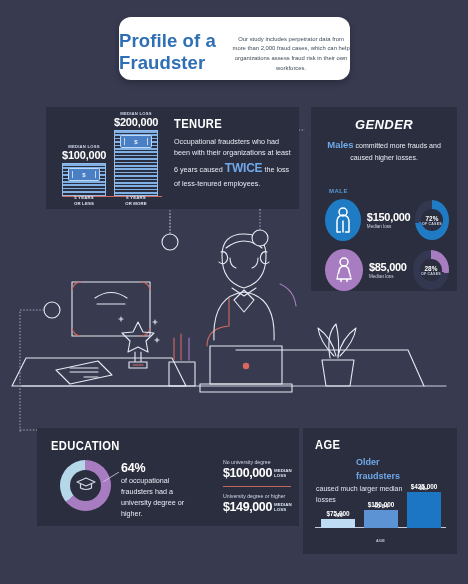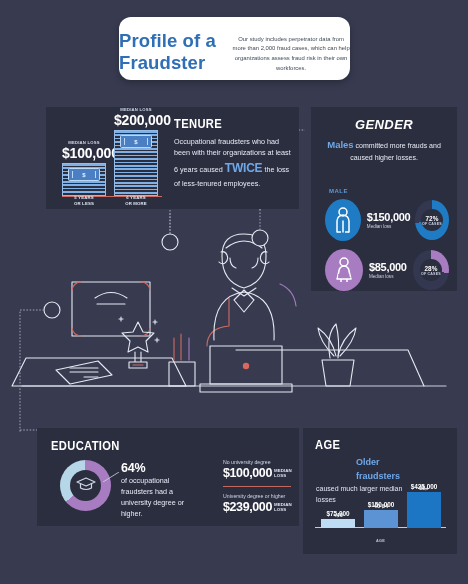--- a/index.html
+++ b/index.html
@@ -37,21 +37,21 @@
     font-size: 13px; letter-spacing: .4px;
     font-family: "Liberation Sans Narrow", "Liberation Sans", sans-serif;
     transform: scaleX(.86); transform-origin: left center;
   }
 
   
   #tenure-panel { left: 46px; top: 107px; width: 253px; height: 102px; }
   .tenure-chart { position: absolute; left: 12px; top: 8px; width: 106px; height: 92px; }
   .bar-group { position: absolute; bottom: 11px; text-align: center; }
   .bar-cap { font-size: 4.2px; color: #cfd8ea; letter-spacing: .2px; font-weight: bold; }
-  .bar-amt { font-size: 14px; color: #ffffff; font-weight: bold; margin-bottom: 2px; letter-spacing: -.2px; }
+  .bar-amt { font-size: 11px; color: #ffffff; font-weight: bold; margin-bottom: 2px; letter-spacing: -.2px; }
   .money-stack {
     border: 1px solid #93bce8;
     background: repeating-linear-gradient(to bottom,
       #7fb0e6 0px, #7fb0e6 1.6px, #2b2e3f 1.6px, #2b2e3f 3.4px);
     position: relative;
   }
   .bill {
     position: absolute; left: 50%; transform: translateX(-50%);
     top: 4px; width: 32px; height: 13px;
     border: 1px solid #bcd8f4; border-radius: 1.5px;
@@ -314,21 +314,21 @@
 
     <div class="edu-right">
       <div class="edu-hdr">No university degree</div>
       <div class="edu-val">
         <span>$100,000</span>
         <small><span>MEDIAN</span><br><span>LOSS</span></small>
       </div>
       <div class="edu-rule"></div>
       <div class="edu-hdr">University degree or higher</div>
       <div class="edu-val">
-        <span>$239,000</span>
+        <span>$149,000</span>
         <small><span>MEDIAN</span><br><span>LOSS</span></small>
       </div>
     </div>
   </div>
 
   <div class="panel" id="age-panel">
     <div class="sec-title">AGE</div>
     <div class="age-sub">
       <b>Older fraudsters</b><span>caused much larger median losses</span>
     </div>

